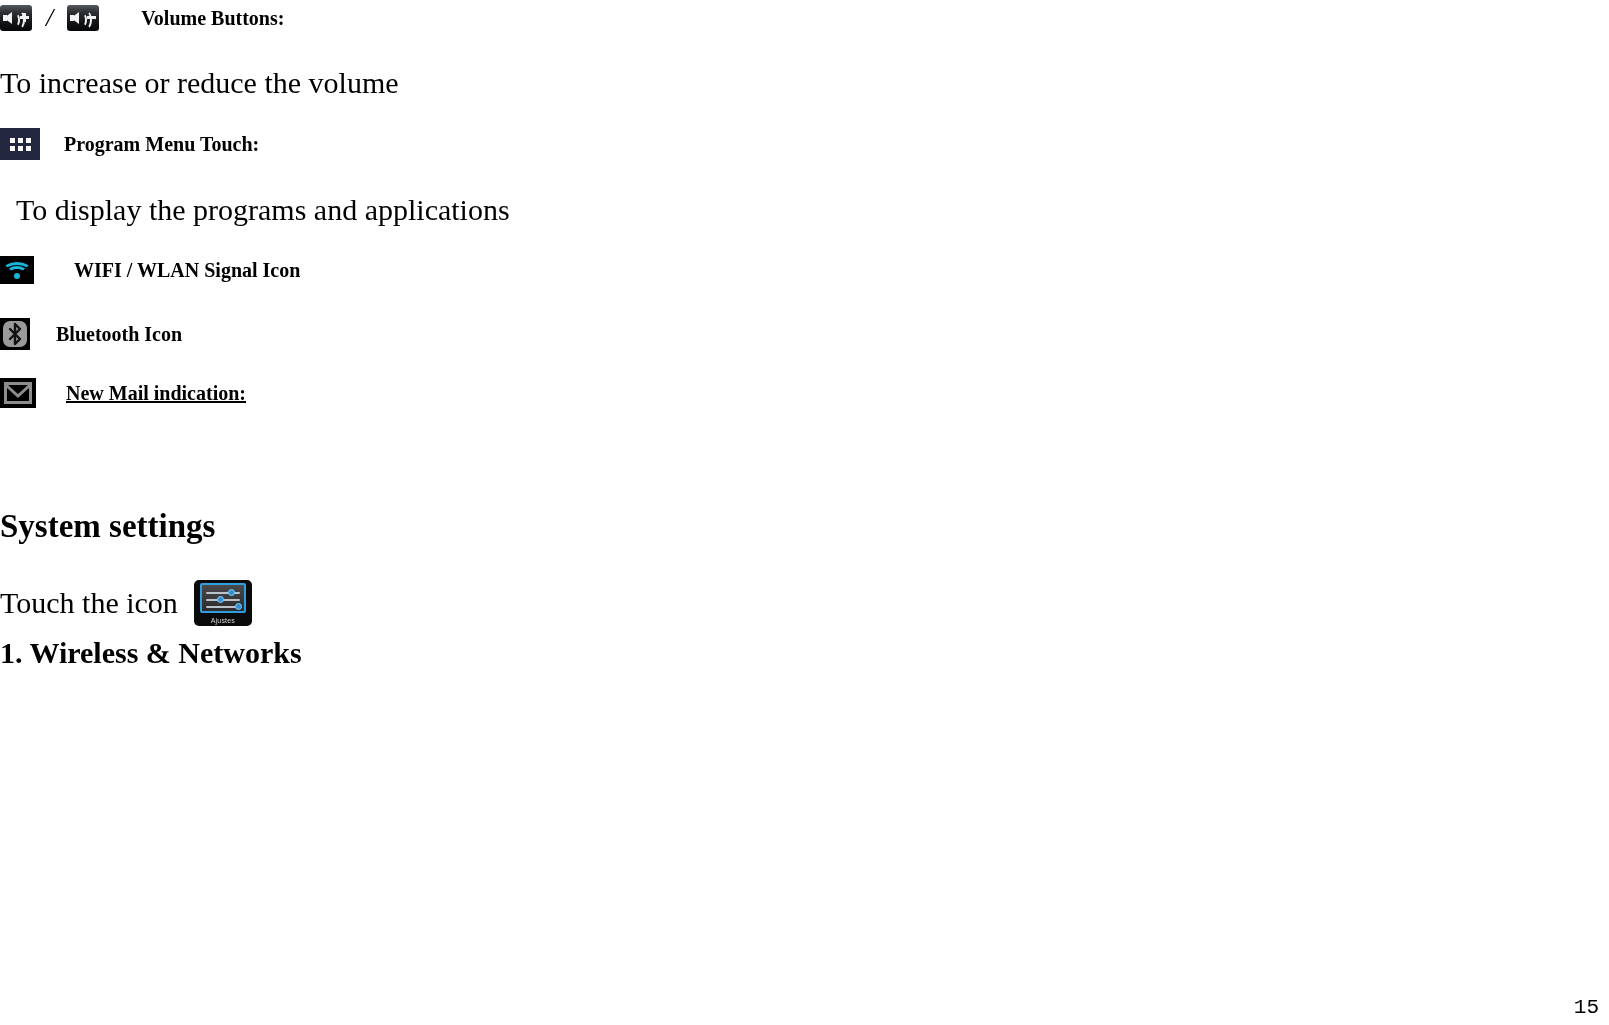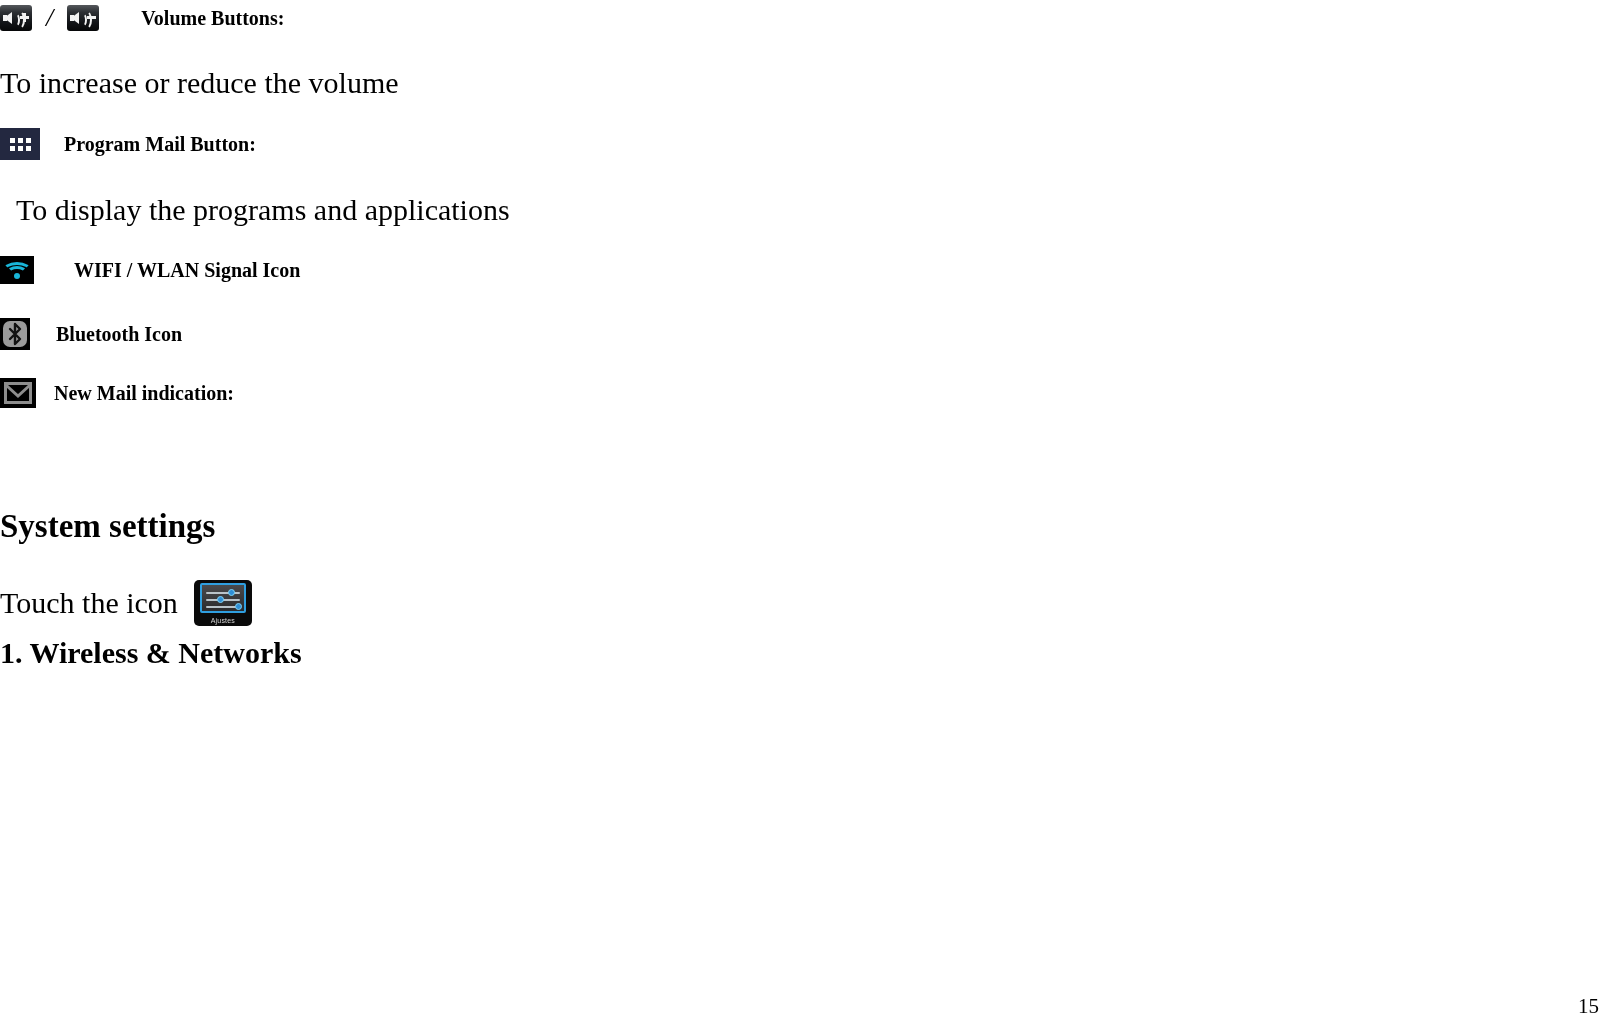--- a/index.html
+++ b/index.html
@@ -270,21 +270,21 @@
     font-family: "Liberation Sans", sans-serif;
     letter-spacing: 0.2px;
   }
 
   
   .page-number {
     position: absolute;
     right: 10px;
     bottom: 6px;
     font-size: 21px;
-    font-family: Liberation Serif, serif;
+    font-family: Liberation Mono, monospace;
   }
 
   .inline-mid { display: inline-block; vertical-align: middle; }
 </style>
 </head>
 <body>
 
 <div class="page">
 
   <div class="abs icon-row" style="left:0px; top:3px;">
@@ -319,21 +319,21 @@
       <span class="grid">
         <i></i>
           <i></i>
           <i></i>
           <i></i>
           <i></i>
           <i></i>
       </span>
     </span>
 
-    <span class="caption" style="margin-left:24px;">Program Mail Button:</span>
+    <span class="caption" style="margin-left:24px;">Program Menu Touch:</span>
   </div>
 
   <div class="abs body-line" style="left:16px; top:195px;text-align:center;">To display the programs and applications</div>
 
   <div class="abs icon-row" style="left:0px; top:256px;">
 
     <span class="wifi-icon">
       <span class="arc a1"></span>
       <span class="arc a2"></span>
       <span class="dot"></span>
@@ -356,21 +356,21 @@
 
   <div class="abs icon-row" style="left:0px; top:378px;">
 
     <span class="mail-icon">
       <span class="env"></span>
       <svg width="36" height="30" viewBox="0 0 36 30" aria-hidden="true">
         <path d="M7 8 L18 18 L29 8" fill="none" stroke="#8d8d8d" stroke-width="3" stroke-linecap="square" stroke-linejoin="miter"></path>
       </svg>
     </span>
 
-    <span class="caption" style="margin-left:18px;">New Mail indication:</span>
+    <span class="caption" style="margin-left:30px;text-decoration:underline;">New Mail indication:</span>
   </div>
 
   <div class="abs heading" style="left:0px; top:510px;">System settings</div>
 
   <div class="abs icon-row" style="left:0px; top:580px;">
 
     <span class="body-line">Touch the icon</span>
 
     <span class="settings-icon" style="margin:0 16px;">
       <span class="panel">

